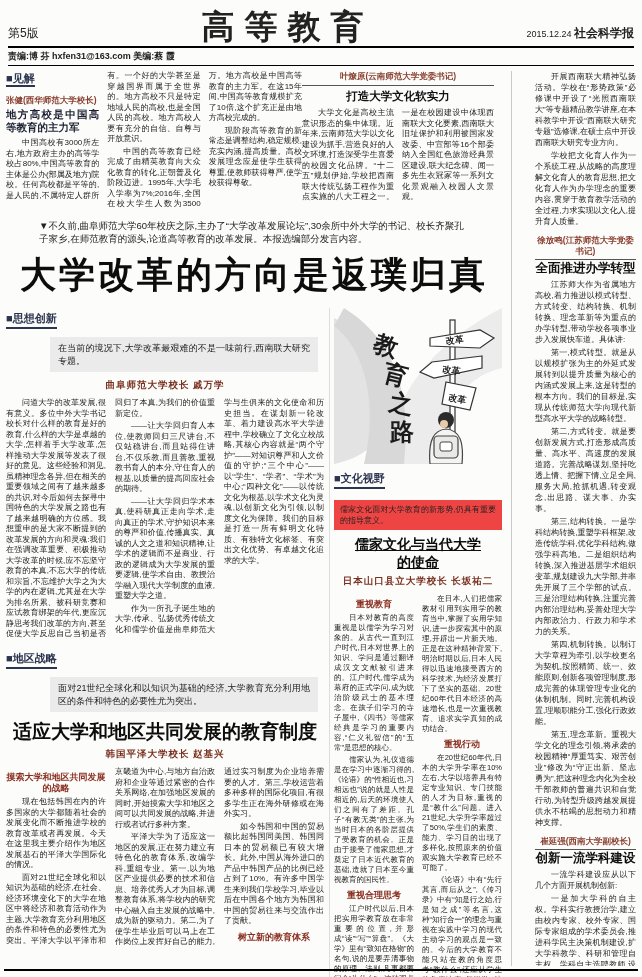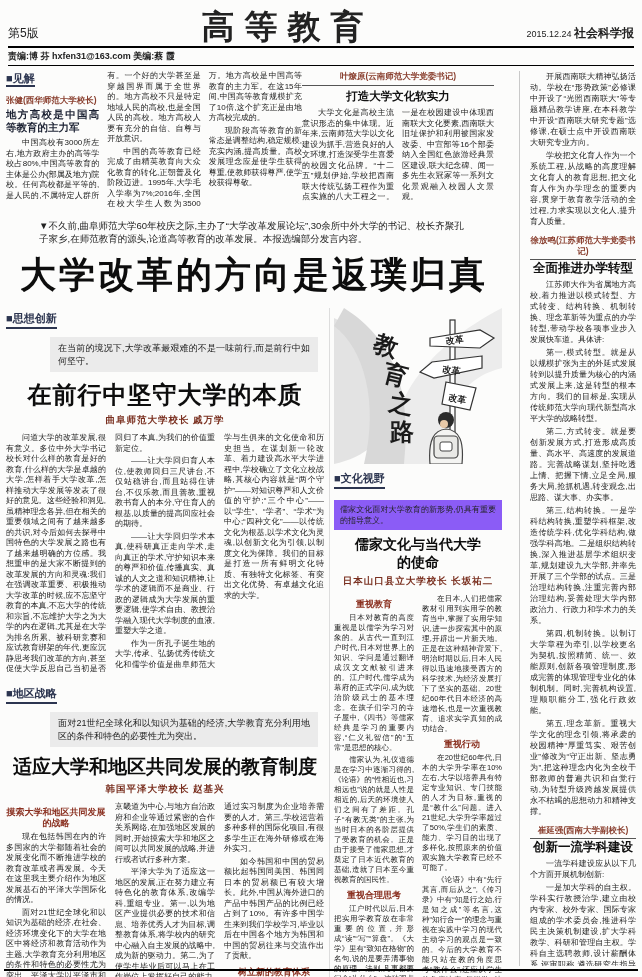--- a/index.html
+++ b/index.html
@@ -12,21 +12,21 @@
   .masthead{font-family:"Liberation Serif","DejaVu Serif",serif;font-weight:bold;font-size:33px;
             letter-spacing:10px;line-height:1;padding-left:10px;}
   .hdr-date{font-size:9px;text-align:right;padding-bottom:2px;white-space:nowrap;}
   .hdr-date b{font-size:12px;}
   .hdr-rule{border-top:2px solid #000;margin-top:2px;}
   .hdr-meta{display:flex;justify-content:space-between;font-size:9px;font-weight:bold;
             padding:2px 0 2px;border-bottom:1.5px solid #000;gap:33px;}
   
   .main{display:flex;padding:5px 6px 0;}
   .left-main{width:496px;}
-  .right-rail{width:128px;margin-left:17px;padding-left:10px;border-left:1px solid #c9c9c9;
+  .right-rail{width:128px;margin-left:9px;padding-left:23px;border-left:1px solid #c9c9c9;
               font-size:8px;line-height:11px;text-align:justify;overflow:hidden;height:895px;}
   
   .top-strip{display:flex;height:140px;overflow:hidden;}
   .strip-a{width:296px;column-count:3;column-gap:8px;column-fill:auto;height:140px;
            font-size:8px;line-height:10.5px;text-align:justify;}
   .strip-b{width:192px;}
   .sec-hdr{display:inline-block;font-weight:bold;font-size:11px;color:#2c3550;
            border-bottom:2px solid #2c3550;padding-bottom:1px;margin:2px 0 8px;}
   .author{color:#8a4030;font-size:8.5px;font-weight:bold;margin:0 0 3px;}
   .author.rule{border-bottom:1px solid #555;padding-bottom:2px;text-align:center;}
@@ -38,26 +38,26 @@
   
   .deck{width:430px;margin:8px auto 2px;font-size:9.5px;line-height:13px;color:#222;}
   .main-headline{text-align:center;font-size:36px;font-weight:bold;letter-spacing:3px;
                  color:#0d0d0d;margin:6px 0 8px;}
   
   .lower{display:flex;}
   .low-left{width:318px;}
   .low-right{width:168px;margin-left:5px;padding-left:4px;border-left:1px solid #ddd;}
   .quote{background:#ebebeb;font-size:9px;line-height:12.5px;padding:5px 8px;
          margin:0 6px 7px 44px;text-align:justify;}
-  .quote2{background:#8b5cf6;font-size:8px;line-height:11px;padding:4px 6px;margin:3px 0 6px;
+  .quote2{background:#ef4444;font-size:8px;line-height:11px;padding:4px 6px;margin:3px 0 6px;
           text-align:justify;}
   .art-title-lg{font-weight:bold;font-size:24px;letter-spacing:1px;text-align:center;
                 color:#0d0d0d;margin:2px 0 3px;}
   .art-title-md{font-weight:bold;font-size:19px;text-align:center;color:#0d0d0d;margin:2px 0 3px;}
-  .art-title-sm{font-weight:bold;font-size:14px;text-align:center;color:#0d0d0d;margin:2px 16px 3px;}
+  .art-title-sm{font-weight:bold;font-size:14px;text-align:center;color:#0d0d0d;margin:2px 16px 3px;text-decoration:underline;}
   .byline{text-align:center;color:#7a3020;font-weight:bold;font-size:9.5px;margin:3px 0 6px;
           letter-spacing:1px;}
   .body3{column-count:3;column-gap:9px;column-fill:auto;height:244px;overflow:hidden;
          font-size:8px;line-height:10.5px;text-align:justify;}
   .body3b{column-count:3;column-gap:9px;column-fill:auto;height:182px;overflow:hidden;
           font-size:8px;line-height:10.5px;text-align:justify;}
   .body2{column-count:2;column-gap:8px;column-fill:auto;height:428px;overflow:hidden;
          font-size:7.5px;line-height:10px;text-align:justify;}
   .sub{font-weight:bold;color:#8a3020;font-size:9px;text-align:center;text-indent:0;
        margin:5px 0 4px;}
@@ -109,22 +109,21 @@
         </div>
       </div>
 
       <div class="deck">▼不久前,曲阜师范大学60年校庆之际,主办了“大学改革发展论坛”,30余所中外大学的书记、校长齐聚孔子家乡,在师范教育的源头,论道高等教育的改革发展。本报选编部分发言内容。</div>
       <div class="main-headline">大学改革的方向是返璞归真</div>
 
       <div class="lower">
 
         <div class="low-left">
           <div><span class="sec-hdr">■思想创新</span></div>
-          <div class="quote">在当前的境况下,大学改革最艰难的不是一味前行,而是前行中如何坚守。</div>
-          <div class="art-title-lg">在前行中坚守大学的本质</div>
+          <div class="quote">在当前的境况下,大学改革最艰难的不是一味前行,西南联大研究专题。</div>
           <div class="byline">曲阜师范大学校长 戚万学</div>
           <div class="body3">
             <p class="bp">问道大学的改革发展,很有意义。多位中外大学书记校长对什么样的教育是好的教育,什么样的大学是卓越的大学,怎样着手大学改革,怎样推动大学发展等发表了很好的意见。这些经验和洞见,虽精神理念各异,但在相关的重要领域之间有了越来越多的共识,对今后如何去探寻中国特色的大学发展之路也有了越来越明确的方位感。我想重申的是大家不断提到的改革发展的方向和灵魂:我们在强调改革重要、积极推动大学改革的时候,应不忘坚守教育的本真,不忘大学的传统和宗旨,不忘维护大学之为大学的内在逻辑,尤其是在大学为排名所累、被科研竞赛和应试教育绑架的年代,更应沉静思考我们改革的方向,甚至促使大学反思自己当初是否回归了本真,为我们的价值重新定位。</p>
             <p class="bp">——让大学回归育人本位,使教师回归三尺讲台,不仅站稳讲台,而且站得住讲台,不仅乐教,而且善教,重视教书育人的本分,守住育人的根基,以质量的提高回应社会的期待。</p>
             <p class="bp">——让大学回归学术本真,使科研真正走向学术,走向真正的学术,守护知识本来的尊严和价值,传播真实、真诚的人文之道和知识精神,让学术的逻辑而不是商业、行政的逻辑成为大学发展的重要逻辑,使学术自由、教授治学融入现代大学制度的血液,重塑大学之道。</p>
             <p class="bp">作为一所孔子诞生地的大学,传承、弘扬优秀传统文化和儒学价值是曲阜师范大学与生俱来的文化使命和历史担当。在谋划新一轮改革、着力建设高水平大学进程中,学校确立了文化立校战略,其核心内容就是“两个守护”——对知识尊严和人文价值的守护;“三个中心”——以“学生”、“学者”、“学术”为中心;“四种文化”——以传统文化为根基,以学术文化为灵魂,以创新文化为引领,以制度文化为保障。我们的目标是打造一所有鲜明文化特质、有独特文化标签、有突出文化优势、有卓越文化追求的大学。</p>
           </div>
 
           <div class="mt6"><span class="sec-hdr">■地区战略</span></div>
           <div class="quote">面对21世纪全球化和以知识为基础的经济,大学教育充分利用地区的条件和特色的必要性尤为突出。</div>

